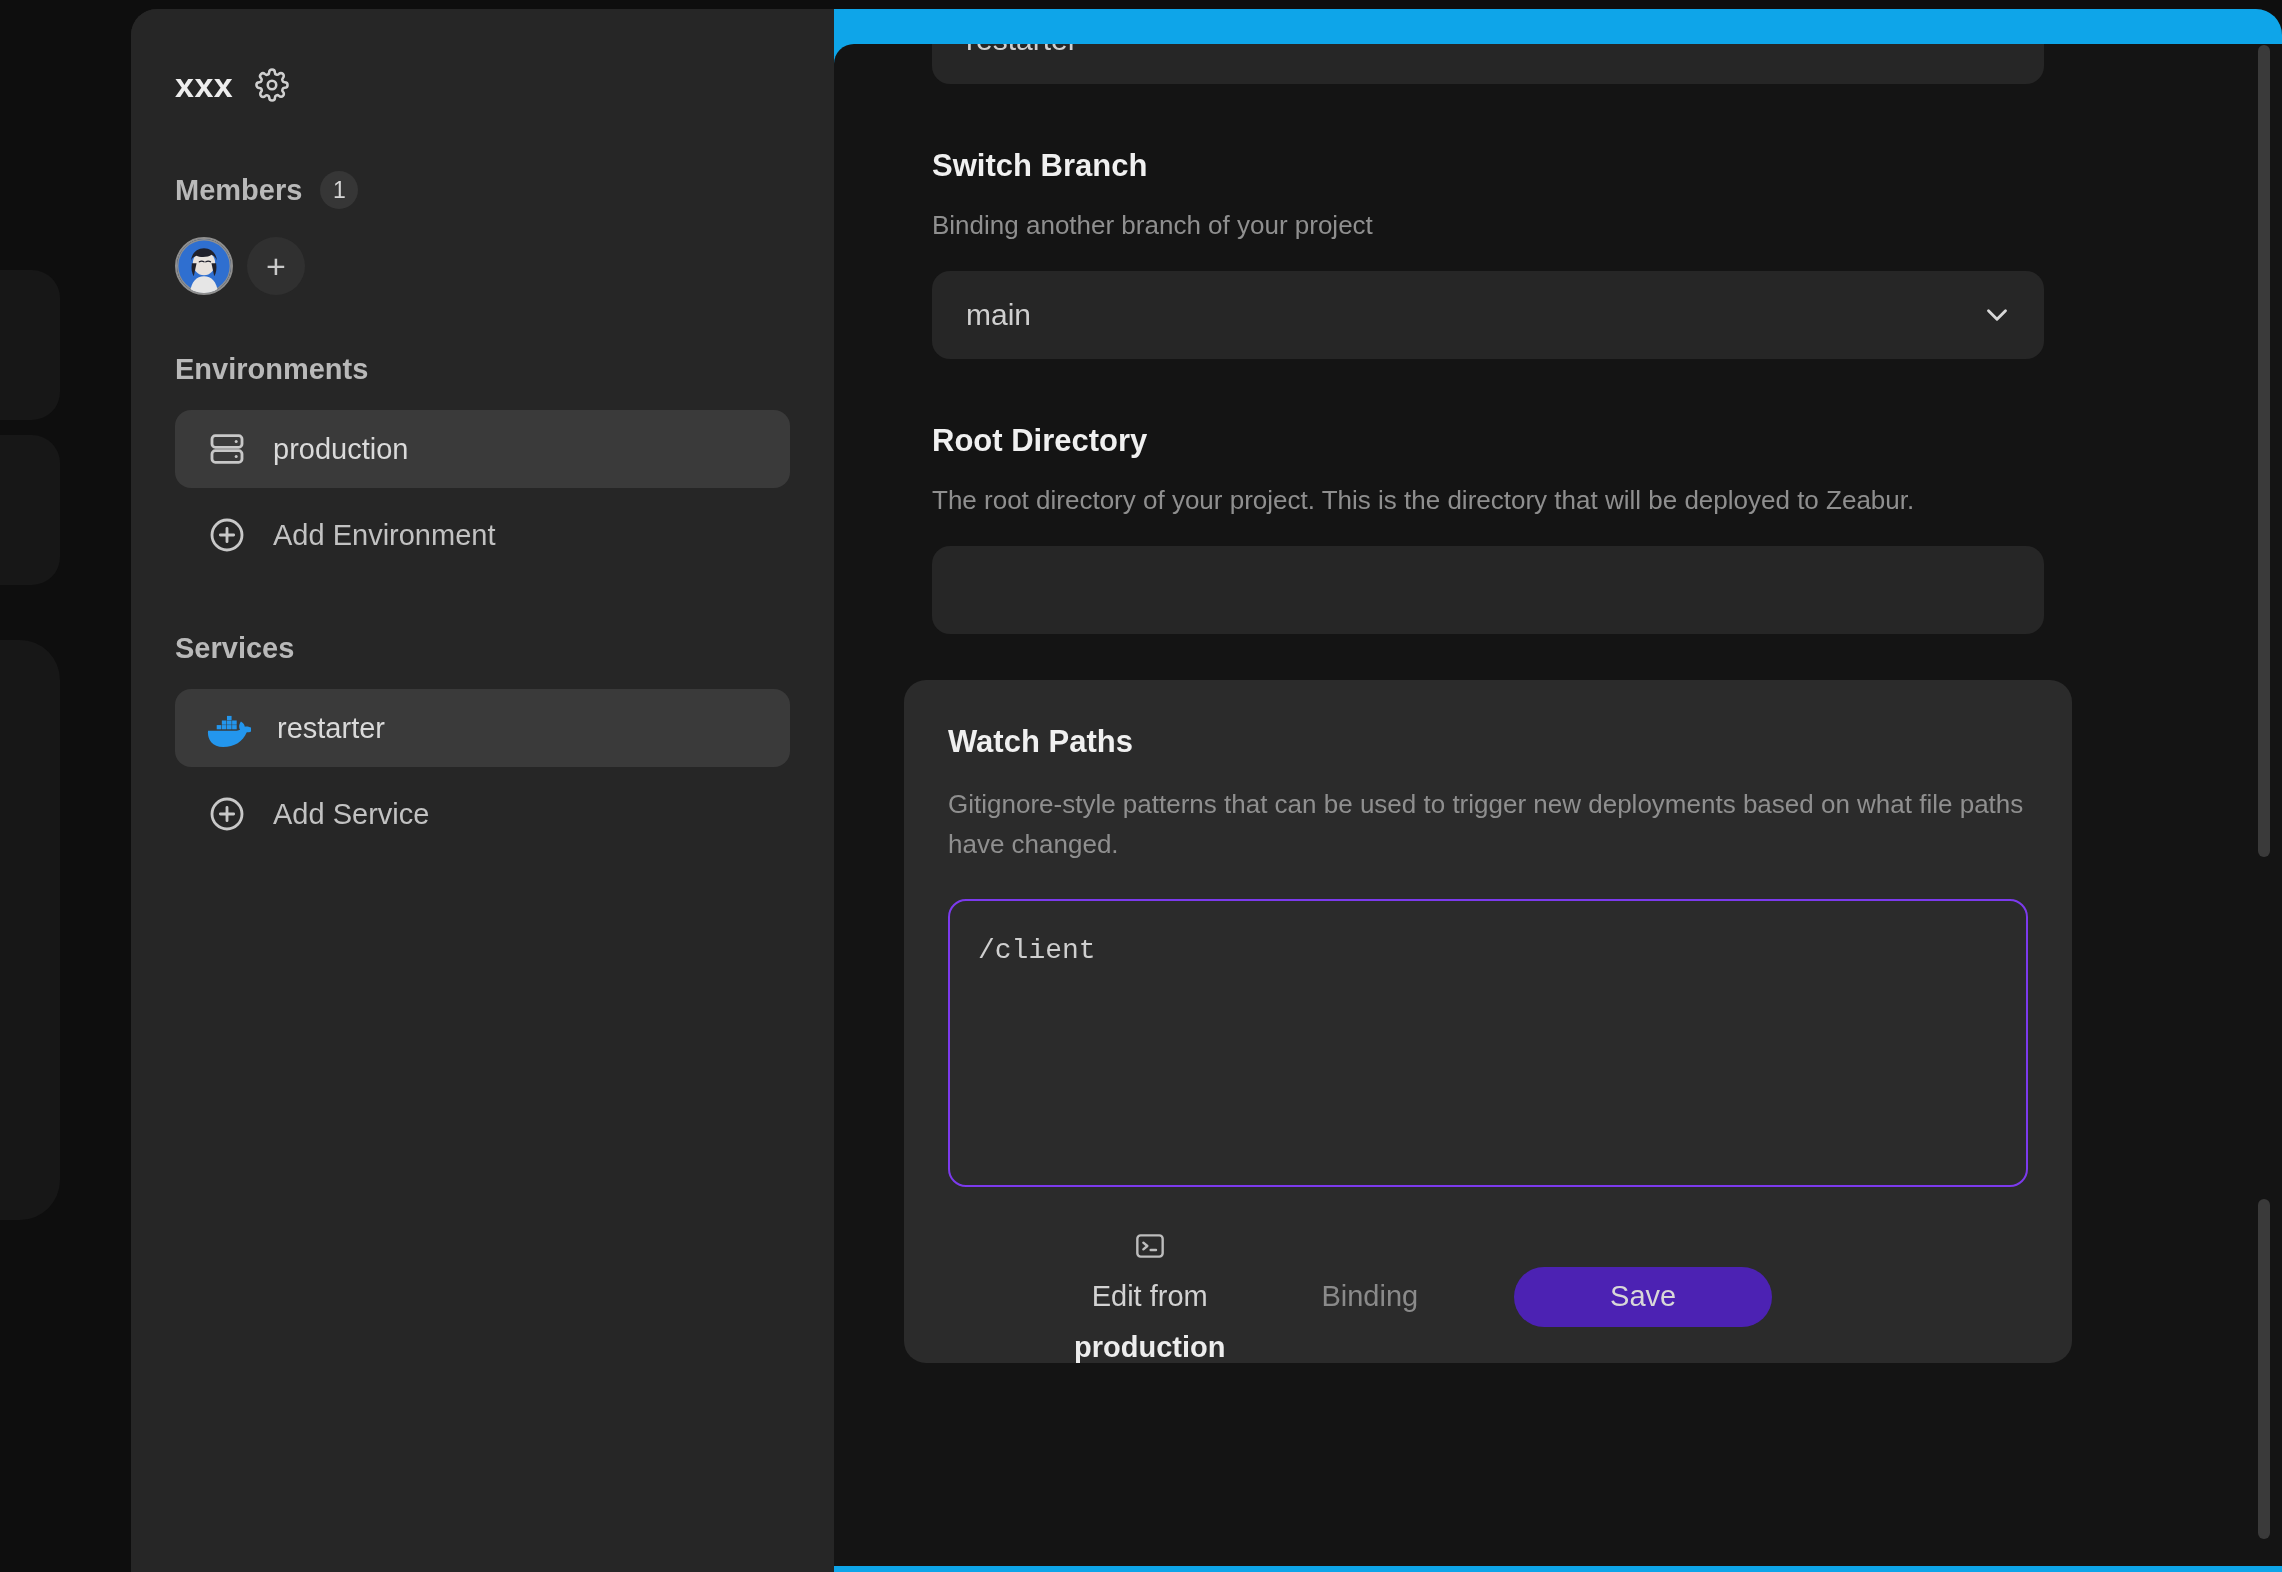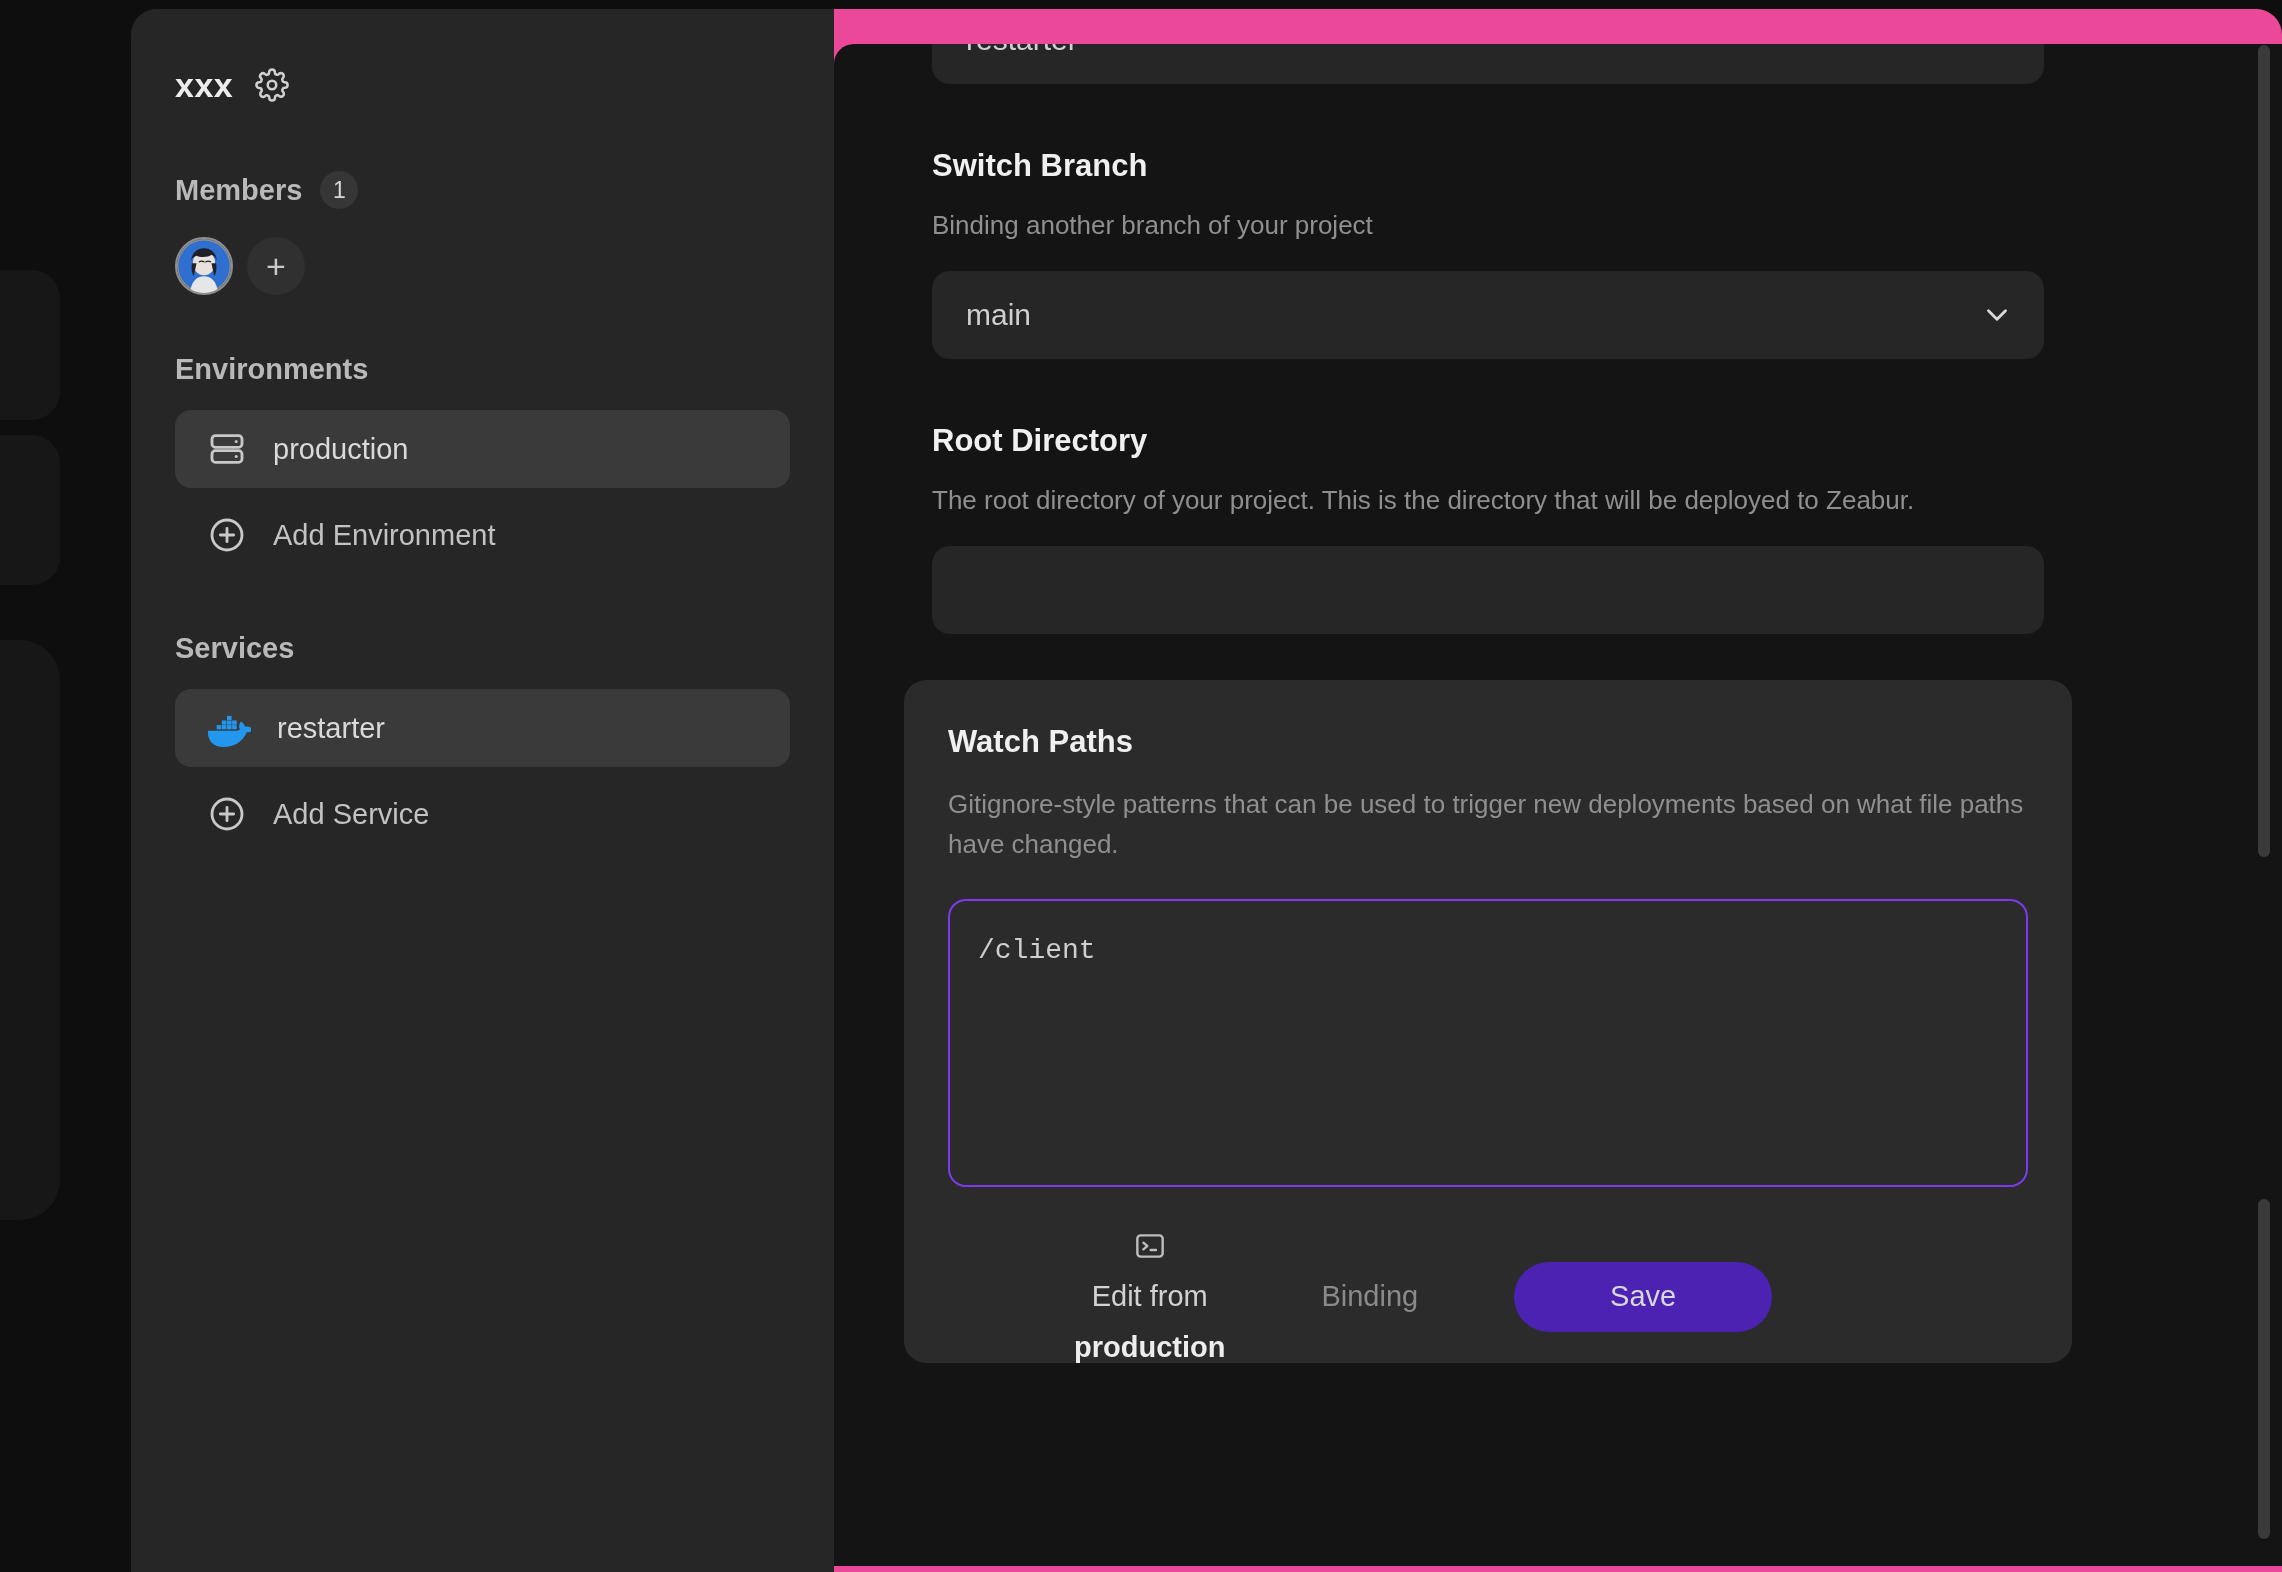--- a/index.html
+++ b/index.html
@@ -129,21 +129,21 @@
   }
   .nav-item.active { background: #3a3a3a; }
   .nav-item.ghost  { color: #c2c2c2; margin-top: 8px; }
 
   .nav-icon { width: 40px; height: 40px; flex: 0 0 40px; display: block; color: #c8c8c8; }
   .docker-icon { width: 44px; height: 44px; flex: 0 0 44px; display: block; }
 
   
   .content-wrap {
     flex: 1;
-    background: #ec4899;
+    background: #0ea5e9;
     padding: 35px 0 6px 0;
     display: flex;
   }
   .content {
     flex: 1;
     background: #141414;
     border-radius: 20px 0 0 0;
     position: relative;
     overflow: hidden;
     padding: 0 0 0 0;
@@ -260,21 +260,21 @@
     font-size: 29px;
     cursor: pointer;
     background: none;
     border: none;
     font-family: inherit;
   }
 
   .save-btn {
     margin-left: 96px;
     width: 258px;
-    height: 70px;
+    height: 60px;
     border-radius: 35px;
     background: #4c22b3;
     color: #d8d8d8;
     font-size: 29px;
     border: none;
     cursor: pointer;
     font-family: inherit;
   }
   .sb-thumb {
     position: absolute;

